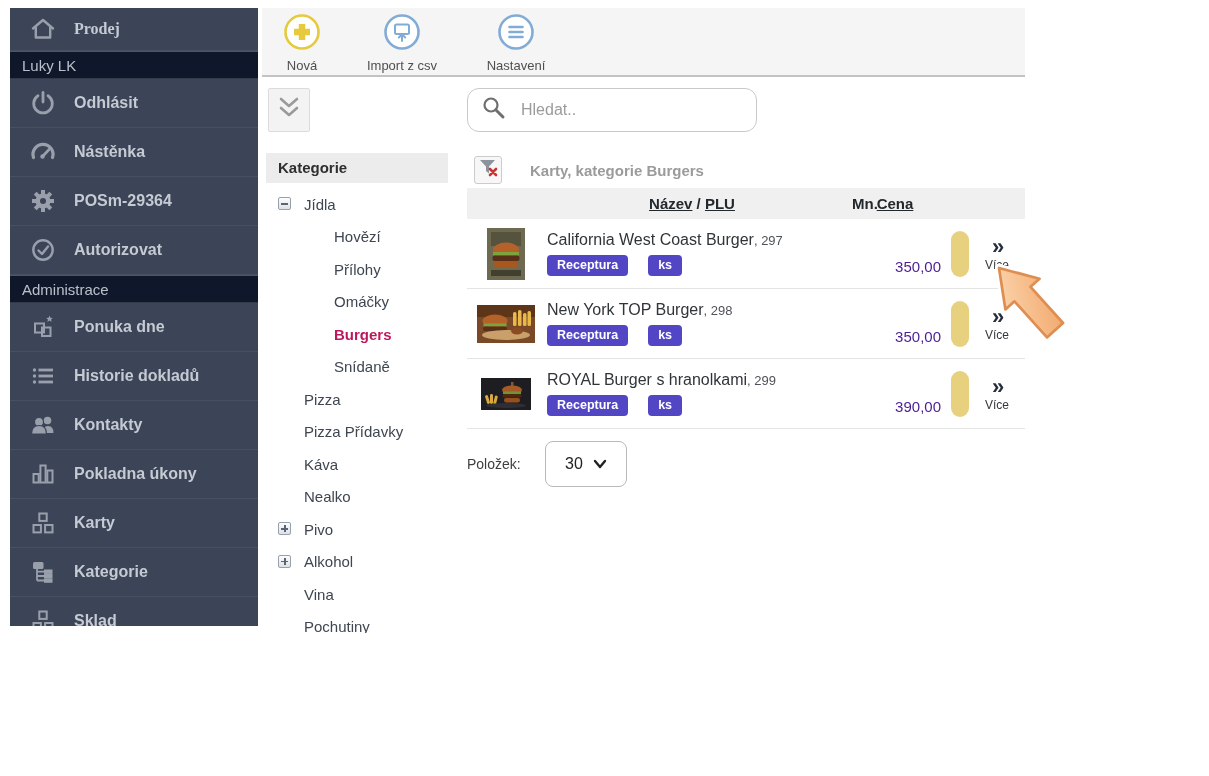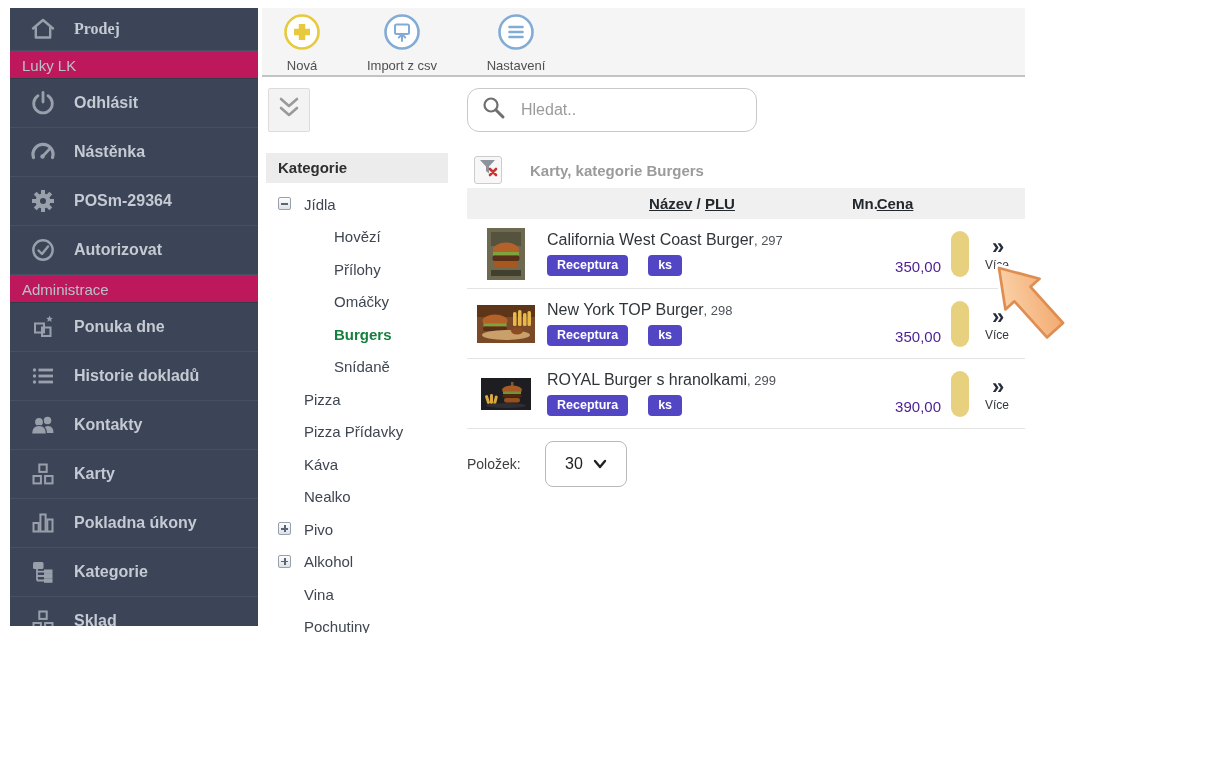--- a/index.html
+++ b/index.html
@@ -6,21 +6,21 @@
   .page{position:relative;width:1209px;height:776px;background:#fff;overflow:hidden;
         font-family:"Liberation Sans", sans-serif;}
 
   
   .sidebar{position:absolute;left:10px;top:8px;width:248px;height:618px;
            background:#3c4557;overflow:hidden;}
   .side-item{display:flex;align-items:center;height:48px;border-bottom:1px solid #475062;
              color:#c5cad3;font-size:16px;font-weight:bold;cursor:pointer;}
   .side-item:first-child{height:42px;font-family:Liberation Serif, serif;}
   .side-item .ic{width:30px;margin-left:18px;margin-right:16px;display:flex;justify-content:center;}
-  .side-section{display:flex;align-items:center;height:26px;background:#be185d;
+  .side-section{display:flex;align-items:center;height:26px;background:#0f172a;
                 border-top:1px solid #4d5669;border-bottom:1px solid #333b4b;
                 color:#bac0c9;font-size:15px;padding-left:12px;}
   svg.sicon{display:block;}
 
   
   .main-col{position:absolute;left:262px;top:8px;width:763px;}
   .toolbar{height:67px;background:#f5f5f5;border-bottom:2px solid #c3c3c3;
            display:flex;align-items:center;}
   .tool-btn{display:flex;flex-direction:column;align-items:center;cursor:pointer;margin-top:2px;}
   .tool-btn .lbl{font-size:13px;color:#4f4f4f;margin-top:3px;}
@@ -44,21 +44,21 @@
 
   
   .cat-panel{position:absolute;left:4px;top:76px;width:182px;height:480px;overflow:hidden;}
   .cat-header{height:30px;line-height:30px;background:#ececec;font-weight:bold;
               font-size:15px;color:#2f2f2f;padding-left:12px;}
   .cat-list{padding-top:5px;}
   .cat-item{position:relative;height:32.5px;display:flex;align-items:center;
             font-size:15px;color:#3e4651;cursor:pointer;}
   .cat-item .lab{margin-left:38px;}
   .cat-item.lvl1 .lab{margin-left:68px;}
-  .cat-item.sel .lab{font-weight:bold;color:#15803d;}
+  .cat-item.sel .lab{font-weight:bold;color:#be185d;}
   .expander{position:absolute;left:12px;top:9px;width:13px;height:13px;
             border:1px solid #98a0ac;border-radius:2px;
             background:linear-gradient(#fdfdfd,#dde1e8);box-sizing:border-box;cursor:pointer;}
   .expander:before{content:"";position:absolute;left:2px;right:2px;top:5px;height:1.5px;background:#5a6472;}
   .expander.plus:after{content:"";position:absolute;top:2px;bottom:2px;left:5px;width:1.5px;background:#5a6472;}
 
   
   .filter-row{position:absolute;left:212px;top:80px;display:flex;align-items:center;height:26px;}
   .filter-btn{width:26px;height:26px;border:1px solid #ccc;border-radius:3px;background:#f7f7f7;
               display:flex;align-items:center;justify-content:center;cursor:pointer;}
@@ -204,37 +204,37 @@
           <circle cx="9" cy="10" r="4.5" fill="#99a0ac" stroke="#3c4557" stroke-width="1.2"></circle>
           <path d="M1.5 22 q0-8.5 7.5-8.5 q7.5 0 7.5 8.5 z" fill="#99a0ac" stroke="#3c4557" stroke-width="1.2"></path>
         </svg>
         </span>
       <span>Kontakty</span>
     </div>
 
     <div class="side-item">
       <span class="ic">
         <svg class="sicon" width="26" height="26" viewBox="0 0 26 26">
+          <rect x="3.5" y="13" width="5.2" height="8.5" fill="none" stroke="#99a0ac" stroke-width="2"></rect>
+          <rect x="10.4" y="4.5" width="5.2" height="17" fill="none" stroke="#99a0ac" stroke-width="2"></rect>
+          <rect x="17.3" y="9.5" width="5.2" height="12" fill="none" stroke="#99a0ac" stroke-width="2"></rect>
+        </svg>
+        </span>
+      <span>Pokladna úkony</span>
+    </div>
+
+    <div class="side-item">
+      <span class="ic">
+        <svg class="sicon" width="26" height="26" viewBox="0 0 26 26">
           <rect x="9.3" y="3.5" width="7.4" height="7.4" fill="none" stroke="#99a0ac" stroke-width="2"></rect>
           <rect x="3.5" y="15" width="7.4" height="7.4" fill="none" stroke="#99a0ac" stroke-width="2"></rect>
           <rect x="15.1" y="15" width="7.4" height="7.4" fill="none" stroke="#99a0ac" stroke-width="2"></rect>
         </svg>
         </span>
       <span>Karty</span>
-    </div>
-
-    <div class="side-item">
-      <span class="ic">
-        <svg class="sicon" width="26" height="26" viewBox="0 0 26 26">
-          <rect x="3.5" y="13" width="5.2" height="8.5" fill="none" stroke="#99a0ac" stroke-width="2"></rect>
-          <rect x="10.4" y="4.5" width="5.2" height="17" fill="none" stroke="#99a0ac" stroke-width="2"></rect>
-          <rect x="17.3" y="9.5" width="5.2" height="12" fill="none" stroke="#99a0ac" stroke-width="2"></rect>
-        </svg>
-        </span>
-      <span>Pokladna úkony</span>
     </div>
 
     <div class="side-item">
       <span class="ic">
         <svg class="sicon" width="26" height="26" viewBox="0 0 26 26">
           <rect x="3" y="3" width="10.5" height="7" rx="1.5" fill="#99a0ac"></rect>
           <path d="M7 10 V21.5 M7 12.7 H14 M7 17 H14 M7 21.5 H14" fill="none" stroke="#99a0ac" stroke-width="1.8"></path>
           <rect x="14" y="10.5" width="8.5" height="4.4" fill="#99a0ac"></rect>
           <rect x="14" y="15" width="8.5" height="4.4" fill="#99a0ac"></rect>
           <rect x="14" y="19.4" width="8.5" height="4.4" fill="#99a0ac"></rect>

